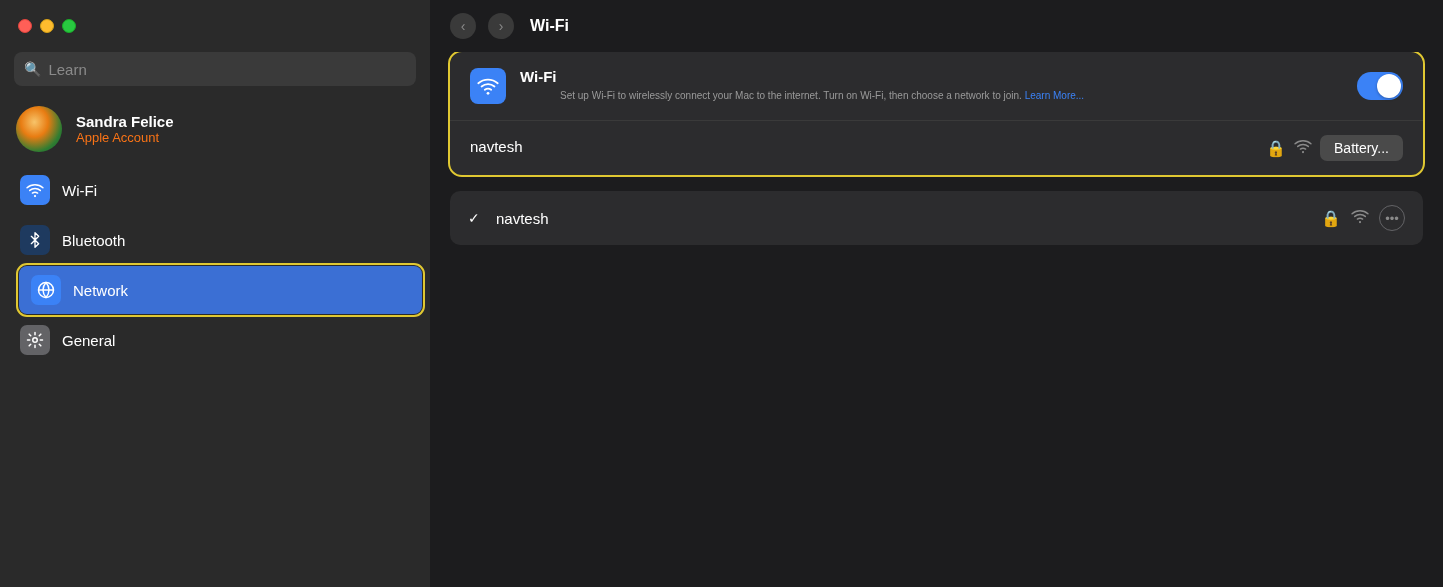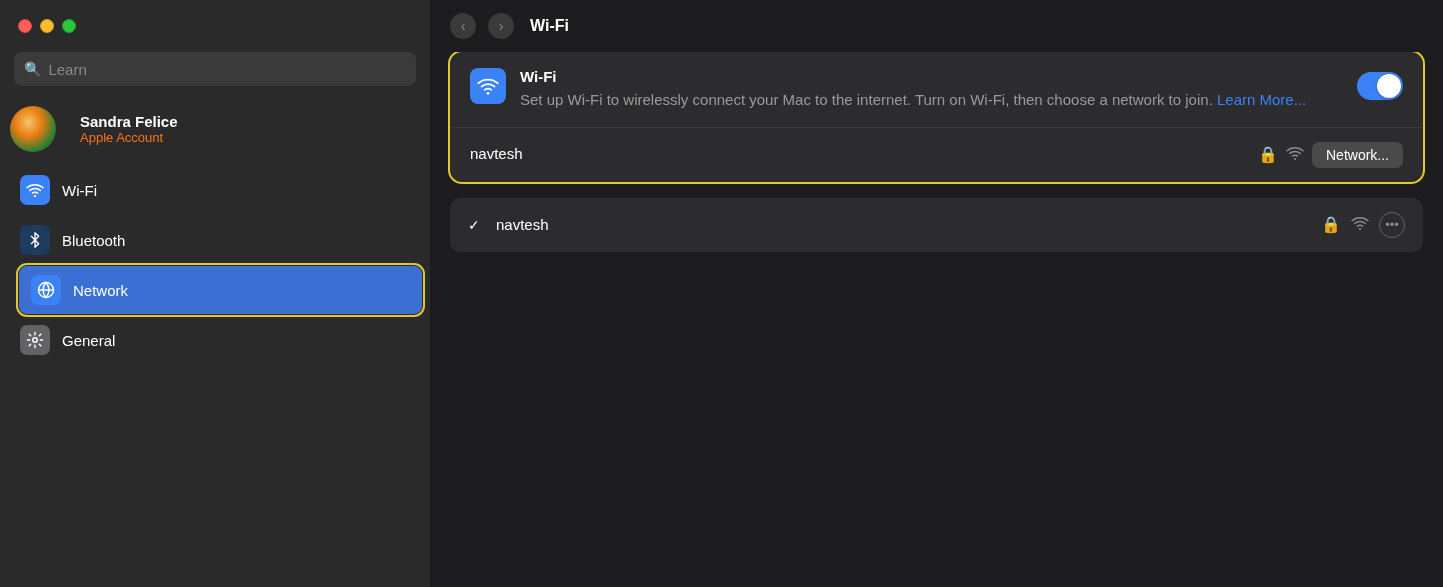--- a/index.html
+++ b/index.html
@@ -59,22 +59,22 @@
     }
 
     .search-placeholder {
       color: #8a8a8a;
       font-size: 15px;
     }
 
     .user-section {
       display: flex;
       align-items: center;
-      padding: 10px 18px 14px 10px;
-      gap: 24px;
+      padding: 10px 18px 14px 16px;
+      gap: 14px;
     }
 
     .avatar {
       width: 46px;
       height: 46px;
       border-radius: 50%;
       background: linear-gradient(135deg, #f5a623 0%, #e8760a 40%, #2d8a4e 100%);
       flex-shrink: 0;
       display: flex;
       align-items: center;
@@ -236,23 +236,24 @@
     }
 
     .wifi-title {
       font-size: 15px;
       font-weight: 600;
       color: #ffffff;
       margin-bottom: 4px;
     }
 
     .wifi-desc {
-      font-size: 15px;
+      font-size: 10px;
       color: #9a9a9a;
       line-height: 1.45;
+      margin-left: 40px;
     }
 
     .wifi-desc a {
       color: #3b82f6;
       text-decoration: none;
     }
 
     .toggle-switch {
       width: 46px;
       height: 28px;
@@ -505,21 +506,21 @@
         <div class="network-icons">
           <span class="icon-lock">🔒</span>
           <span class="icon-signal">
             <svg width="18" height="18" viewBox="0 0 24 24" fill="none">
               <path d="M5 12.55a11 11 0 0 1 14.08 0" stroke="#8a8a8a" stroke-width="2" stroke-linecap="round"></path>
               <path d="M1.42 9a16 16 0 0 1 21.16 0" stroke="#8a8a8a" stroke-width="2" stroke-linecap="round"></path>
               <path d="M8.53 16.11a6 6 0 0 1 6.95 0" stroke="#8a8a8a" stroke-width="2" stroke-linecap="round"></path>
               <circle cx="12" cy="20" r="1.5" fill="#8a8a8a"></circle>
             </svg>
           </span>
-          <button class="details-btn">Network...</button>
+          <button class="details-btn">Battery...</button>
         </div>
       </div>
     </div>
 
     <div>
       <div class="known-network-card">
         <div class="known-row">
           <span class="checkmark">✓</span>
           <span class="known-ssid">navtesh</span>
           <div class="known-icons">

